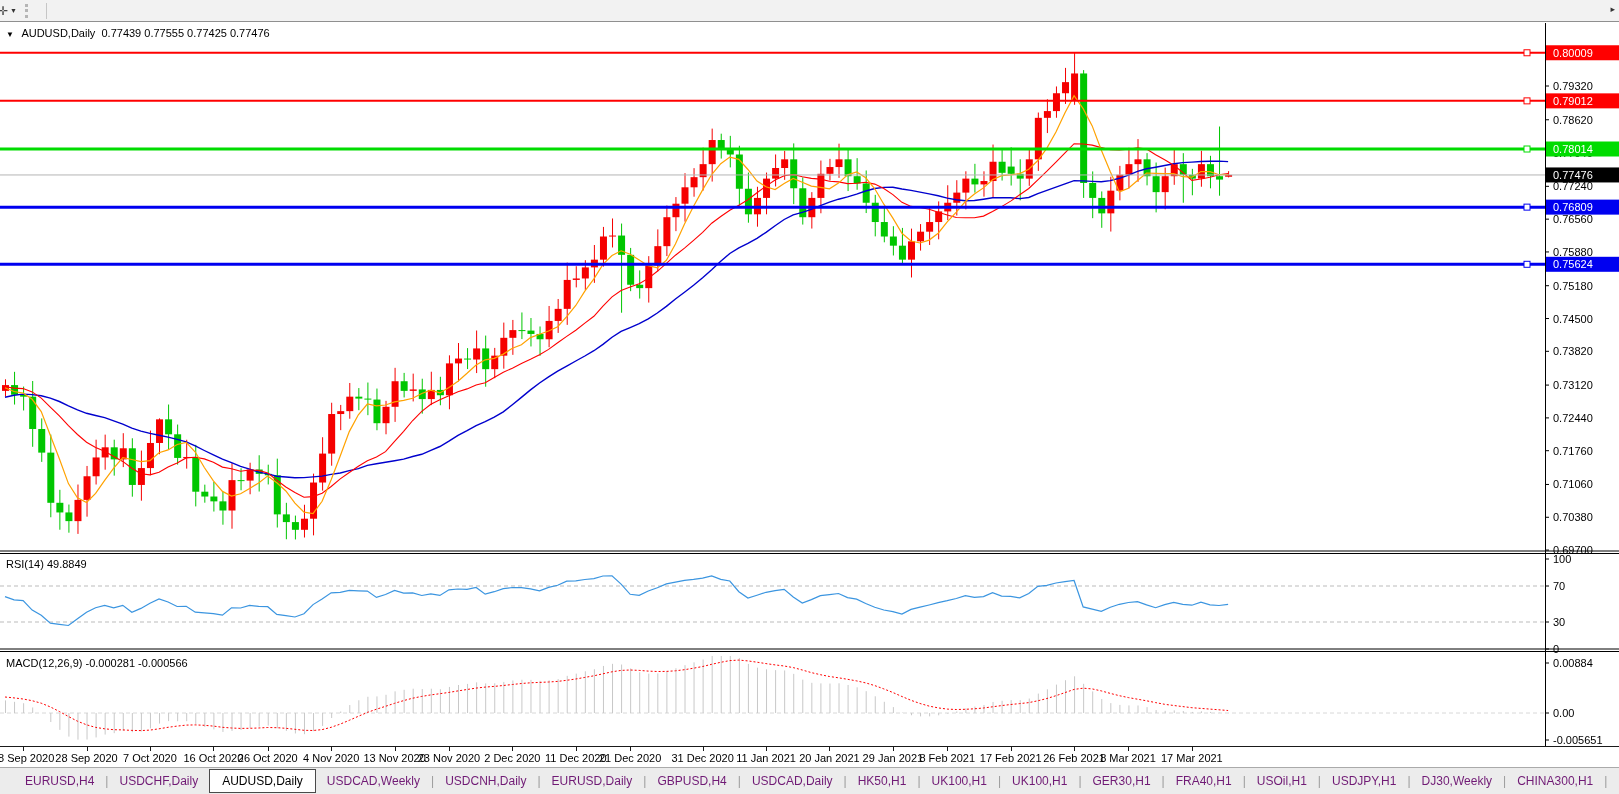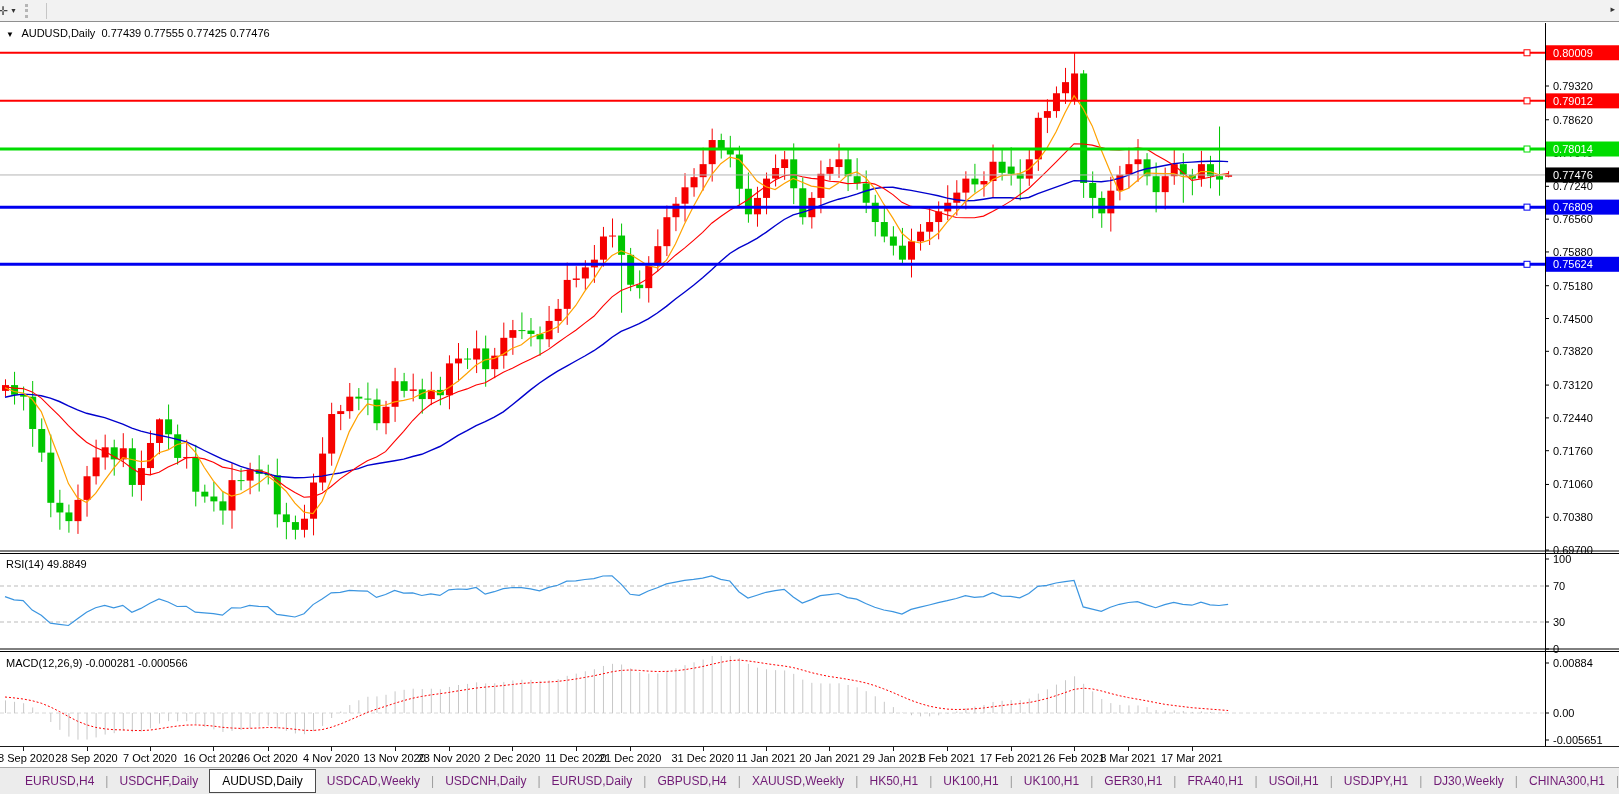--- a/index.html
+++ b/index.html
@@ -605,21 +605,21 @@
       <span class="tab">USDCHF,Daily</span>
       <span class="tab active">AUDUSD,Daily</span>
       <span class="tab">USDCAD,Weekly</span>
       <span class="tabsep">|</span>
       <span class="tab">USDCNH,Daily</span>
       <span class="tabsep">|</span>
       <span class="tab">EURUSD,Daily</span>
       <span class="tabsep">|</span>
       <span class="tab">GBPUSD,H4</span>
       <span class="tabsep">|</span>
-      <span class="tab">XAUUSD,Weekly</span>
+      <span class="tab">USDCAD,Daily</span>
       <span class="tabsep">|</span>
       <span class="tab">HK50,H1</span>
       <span class="tabsep">|</span>
       <span class="tab">UK100,H1</span>
       <span class="tabsep">|</span>
       <span class="tab">UK100,H1</span>
       <span class="tabsep">|</span>
       <span class="tab">GER30,H1</span>
       <span class="tabsep">|</span>
       <span class="tab">FRA40,H1</span>

